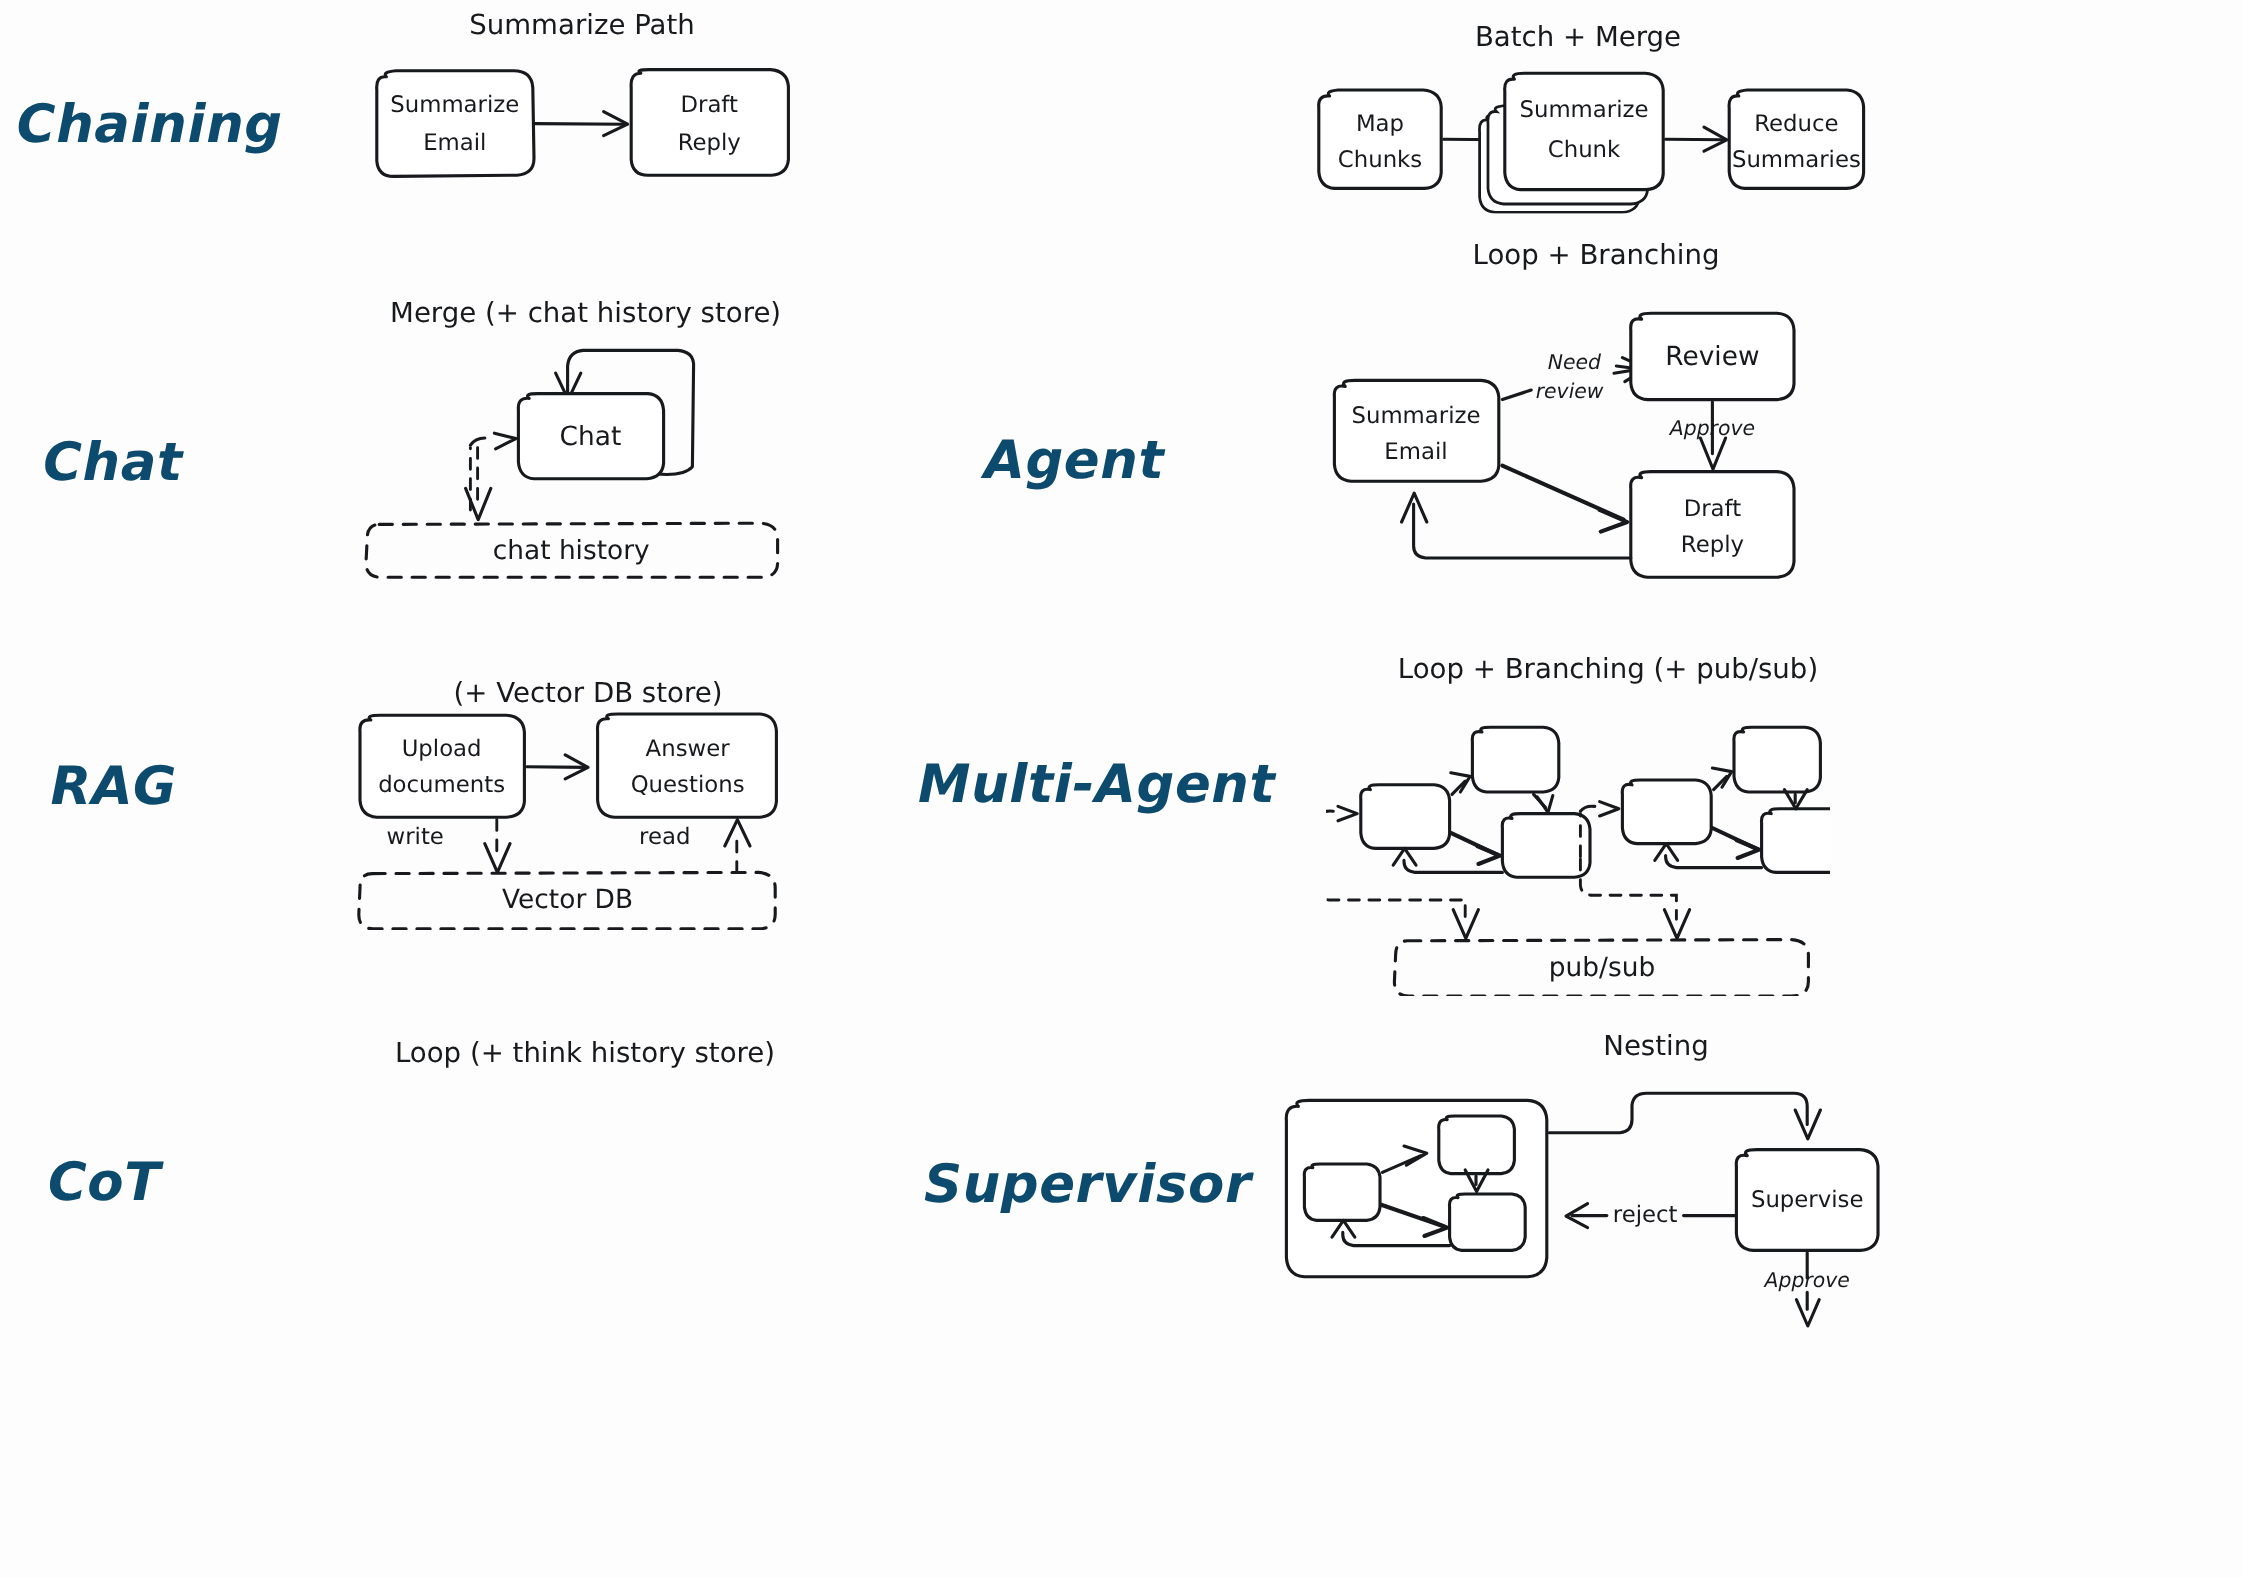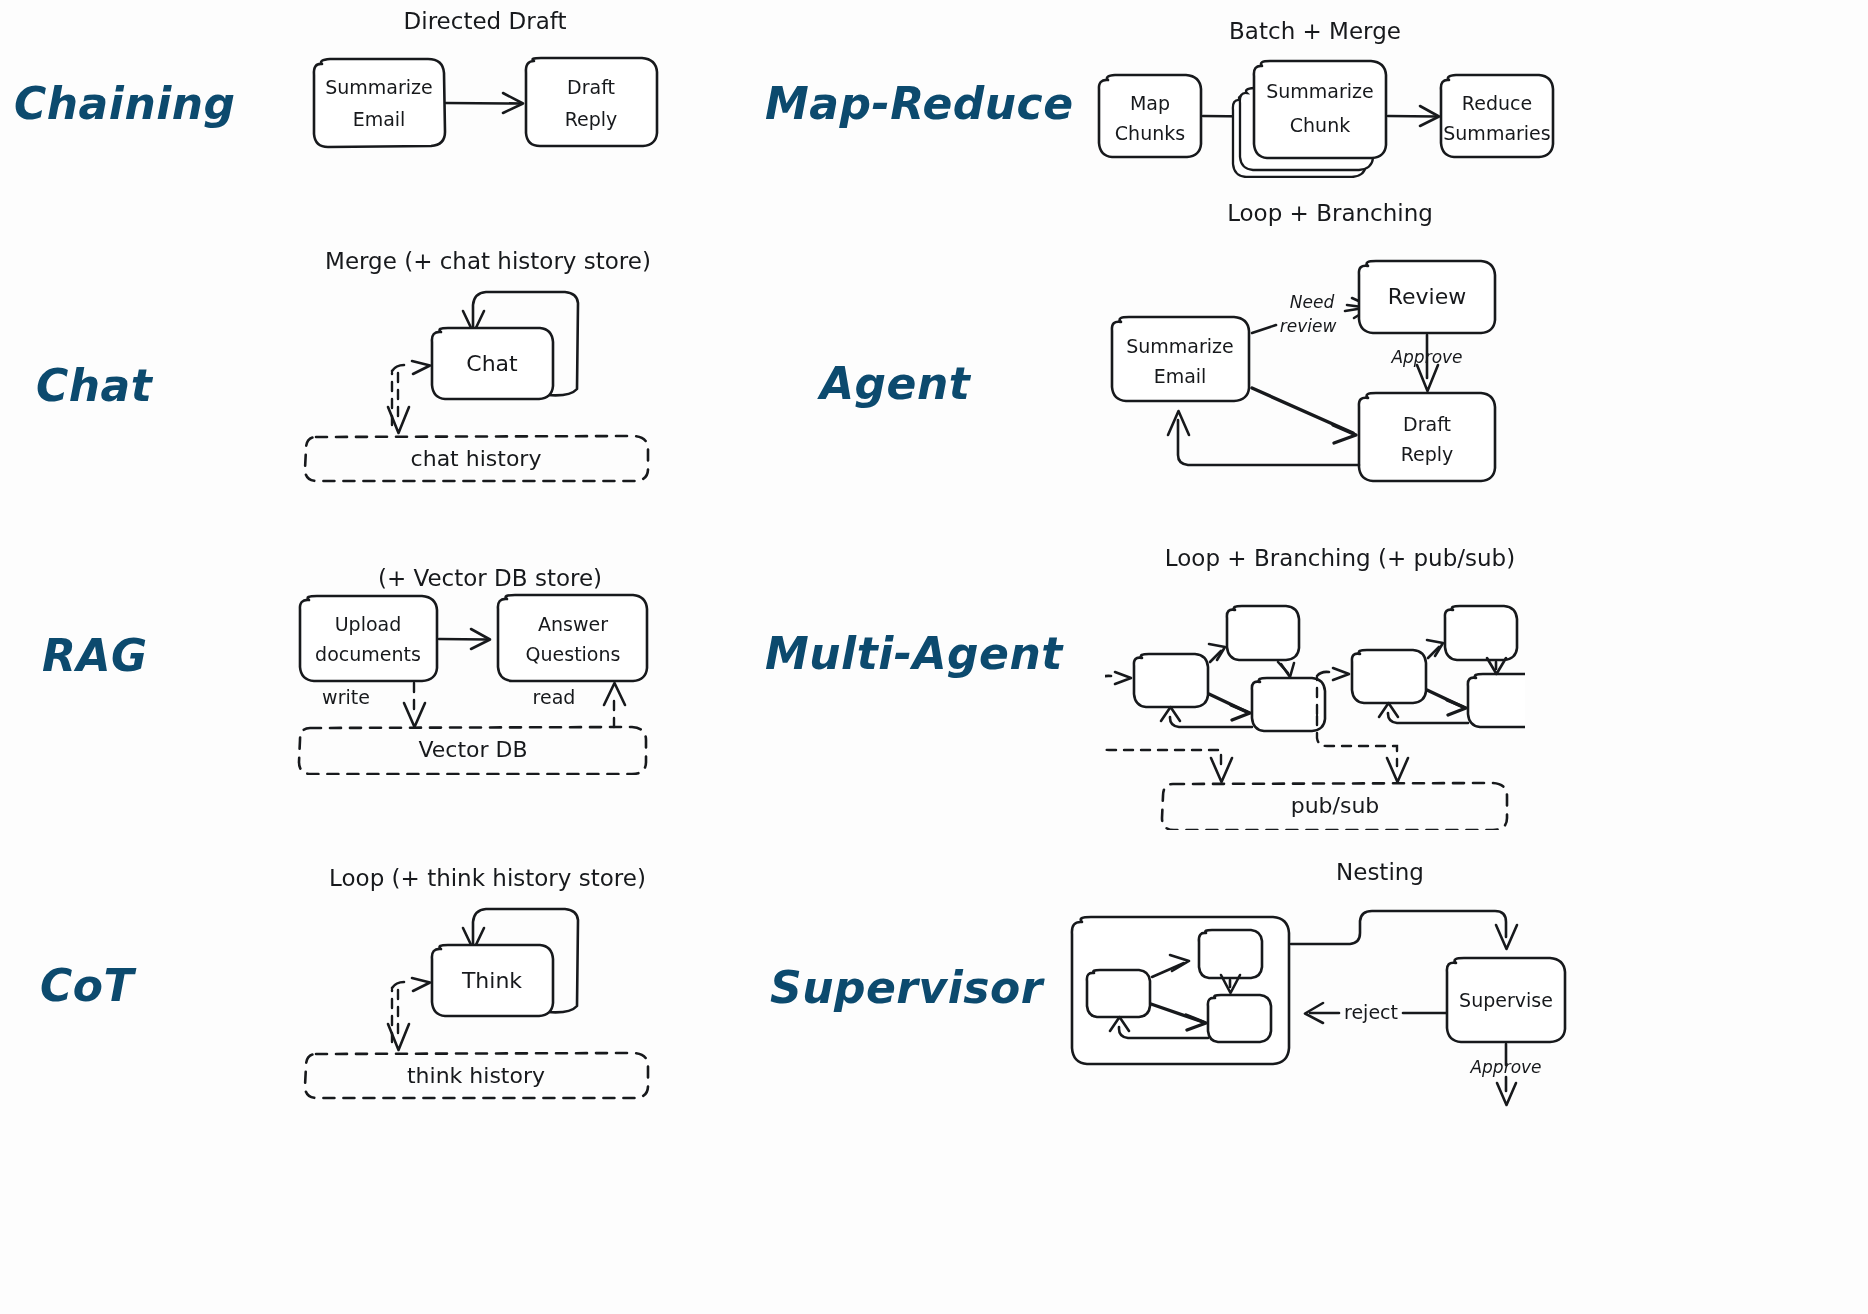--- a/index.html
+++ b/index.html
@@ -101,41 +101,40 @@
   }
   .arrowhead { fill: none; stroke: #17191c; stroke-width: 2.6; stroke-linecap: round; stroke-linejoin: round; }
   .arrowhead-thick { fill: none; stroke: #17191c; stroke-width: 3.4; stroke-linecap: round; stroke-linejoin: round; }
 </style>
 </head>
 <body>
 
 <div id="root">
 
   <div class="row-label" style="left:14px; top:78px;">Chaining</div>
-  <div class="caption" style="left:310px; top:8px; width:350px;">Directed Draft</div>
+  <div class="caption" style="left:310px; top:8px; width:350px;">Summarize Path</div>
   <div class="panel" style="left:300px; top:50px;">
     <svg width="380" height="120" viewBox="0 0 380 120">
       <g>
         <path class="shape" d="M22 14 Q18 10 30 9 L128 9 Q143 9 144 23 L145 82 Q145 95 131 96 L28 97 Q15 97 14 84 L14 25 Q13 13 22 14 Z"></path>
         <text class="node-label" x="79" y="38">Summarize</text>
         <text class="node-label" x="79" y="70">Email</text>
       </g>
       <g>
         <path class="edge" d="M146 53 L221 53.5"></path>
         <path class="arrowhead" d="M203 43 L223 53.5 L203 63"></path>
       </g>
       <g>
         <path class="shape" d="M234 11 Q229 8 241 8 L342 8 Q356 9 357 22 L357 83 Q356 95 343 96 L240 96 Q227 96 226 83 L226 23 Q225 11 234 11 Z"></path>
         <text class="node-label" x="291" y="38">Draft</text>
         <text class="node-label" x="291" y="70">Reply</text>
       </g>
     </svg>
   </div>
 
-  <div class="row-label" style="left:765px; top:78px;">Map-Reduce</div>
   <div class="caption" style="left:1150px; top:18px; width:330px;">Batch + Merge</div>
   <div class="panel" style="left:1090px; top:48px;">
     <svg width="470" height="130" viewBox="0 0 470 130">
       <g>
         <path class="shape" d="M18 32 Q14 28 25 27 L96 27 Q110 28 111 41 L111 96 Q110 108 97 109 L22 109 Q10 108 9 95 L9 42 Q8 31 18 32 Z"></path>
         <text class="node-label" x="60" y="56">Map</text>
         <text class="node-label" x="60" y="86">Chunks</text>
       </g>
       <g>
         <path class="edge" d="M113 68 L162 68.5"></path>
@@ -376,45 +375,20 @@
 
       <g>
         <path class="dashed" d="M68 194 L388 193 Q402 194 402 206 L402 228 Q402 240 388 240 L69 240 Q57 240 57 228 L58 206 Q58 194 68 194 Z"></path>
         <text class="store-label" x="230" y="217">pub/sub</text>
       </g>
     </svg>
   </div>
 
   <div class="row-label" style="left:40px; top:960px;">CoT</div>
   <div class="caption" style="left:305px; top:865px; width:365px;">Loop (+ think history store)</div>
-  <div class="panel" style="left:300px; top:902px;">
-    <svg width="370" height="200" viewBox="0 0 370 200">
-      <g>
-        <path class="edge" d="M247 110 Q270 112 277 104 L278 18 Q277 8 265 7 L186 7 Q174 8 173 20 L173 42"></path>
-        <path class="arrowhead" d="M163 26 L173.5 48 L184 26"></path>
-      </g>
-      <g>
-        <path class="shape" d="M141 47 Q136 43 148 43 L240 43 Q252 44 253 57 L253 101 Q252 113 239 114 L145 114 Q133 113 132 100 L132 57 Q131 46 141 47 Z"></path>
-        <text class="store-label" x="192" y="80">Think</text>
-      </g>
-      <g>
-        <path class="edge-dashed" d="M92 140 L92 88"></path>
-        <path class="arrowhead" d="M112 76 L130 80.5 L113 89"></path>
-        <path class="edge" d="M92 86 Q96 80 104 80"></path>
-      </g>
-      <g>
-        <path class="edge-dashed" d="M98 88 L98 136"></path>
-        <path class="arrowhead" d="M88 122 L98.5 148 L109 122"></path>
-      </g>
-      <g>
-        <path class="dashed" d="M16 152 L334 151 Q348 152 348 164 L348 184 Q348 196 334 196 L17 196 Q5 196 5 184 L6 164 Q6 152 16 152 Z"></path>
-        <text class="store-label" x="176" y="175">think history</text>
-      </g>
-    </svg>
-  </div>
 
   <div class="row-label" style="left:770px; top:962px;">Supervisor</div>
   <div class="caption" style="left:1230px; top:859px; width:300px;">Nesting</div>
   <div class="panel" style="left:1060px; top:905px;">
     <svg width="510" height="400" viewBox="0 0 510 400">
 
       <g>
         <path class="shape" d="M22 17 Q17 12 31 12 L213 12 Q228 13 229 28 L229 143 Q228 158 213 159 L27 159 Q13 158 12 143 L12 29 Q11 16 22 17 Z"></path>
       </g>
 

